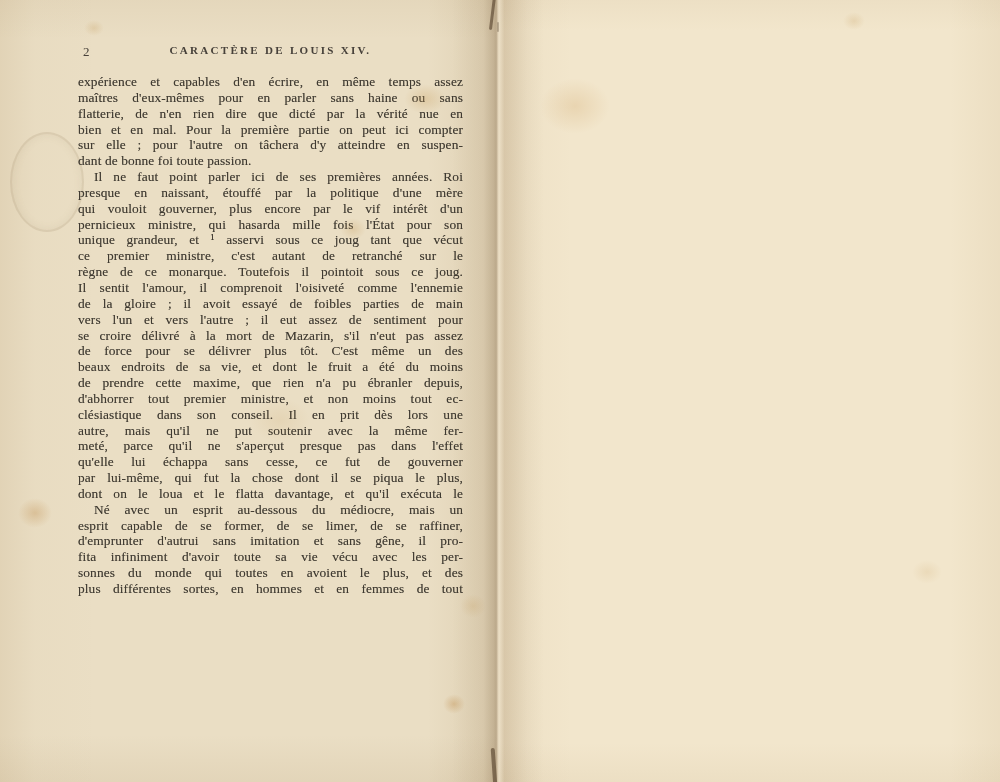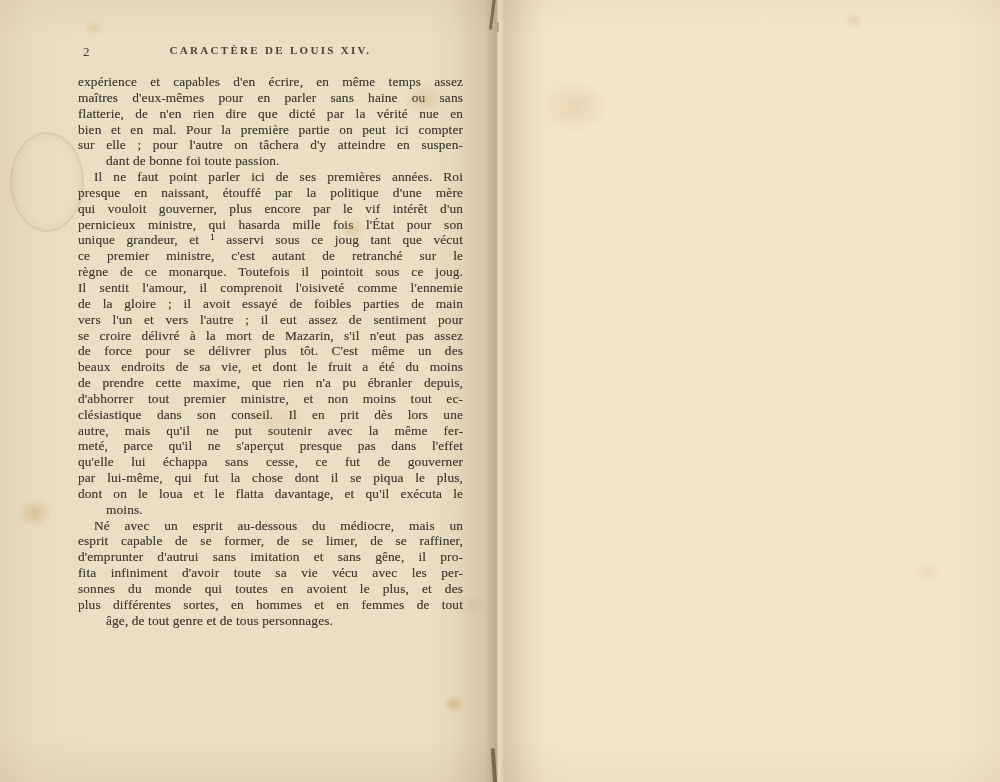--- a/index.html
+++ b/index.html
@@ -79,21 +79,21 @@
   .para{margin:0;}
   .line{
     height:var(--lh);line-height:var(--lh);
     text-align:justify;text-align-last:justify;
     letter-spacing:0.1px;
     color:var(--ink);
     text-shadow:0 0 0.5px rgba(63,58,49,0.45);
     overflow:visible;white-space:nowrap;
   }
   .line.indent{text-indent:16px;}
-  .line.end{text-align-last:left;margin-left:28px;}
+  .line.end{text-align-last:left;}
   
   #footnote{
     position:absolute;left:78px;top:658px;width:385px;
     font-size:11.6px;color:var(--ink);
     text-indent:17px;letter-spacing:0.1px;
     text-shadow:0 0 0.5px rgba(63,58,49,0.4);
   }
   #footnote i{font-style:italic;}
 </style>
 </head>
@@ -131,30 +131,28 @@
           <div class="line">de force pour se délivrer plus tôt. C'est même un des</div>
           <div class="line">beaux endroits de sa vie, et dont le fruit a été du moins</div>
           <div class="line">de prendre cette maxime, que rien n'a pu ébranler depuis,</div>
           <div class="line">d'abhorrer tout premier ministre, et non moins tout ec-</div>
           <div class="line">clésiastique dans son conseil. Il en prit dès lors une</div>
           <div class="line">autre, mais qu'il ne put soutenir avec la même fer-</div>
           <div class="line">meté, parce qu'il ne s'aperçut presque pas dans l'effet</div>
           <div class="line">qu'elle lui échappa sans cesse, ce fut de gouverner</div>
           <div class="line">par lui-même, qui fut la chose dont il se piqua le plus,</div>
           <div class="line">dont on le loua et le flatta davantage, et qu'il exécuta le</div>
-          <div class="line end">moins.</div>
         </div>
         <div class="para">
           <div class="line indent">Né avec un esprit au-dessous du médiocre, mais un</div>
           <div class="line">esprit capable de se former, de se limer, de se raffiner,</div>
           <div class="line">d'emprunter d'autrui sans imitation et sans gêne, il pro-</div>
           <div class="line">fita infiniment d'avoir toute sa vie vécu avec les per-</div>
           <div class="line">sonnes du monde qui toutes en avoient le plus, et des</div>
           <div class="line">plus différentes sortes, en hommes et en femmes de tout</div>
-          <div class="line end">âge, de tout genre et de tous personnages.</div>
         </div>
       </div>
   </div>
 
   <div class="page" id="right-page">
     
     
   </div>
 
   <div id="gutter"></div>

